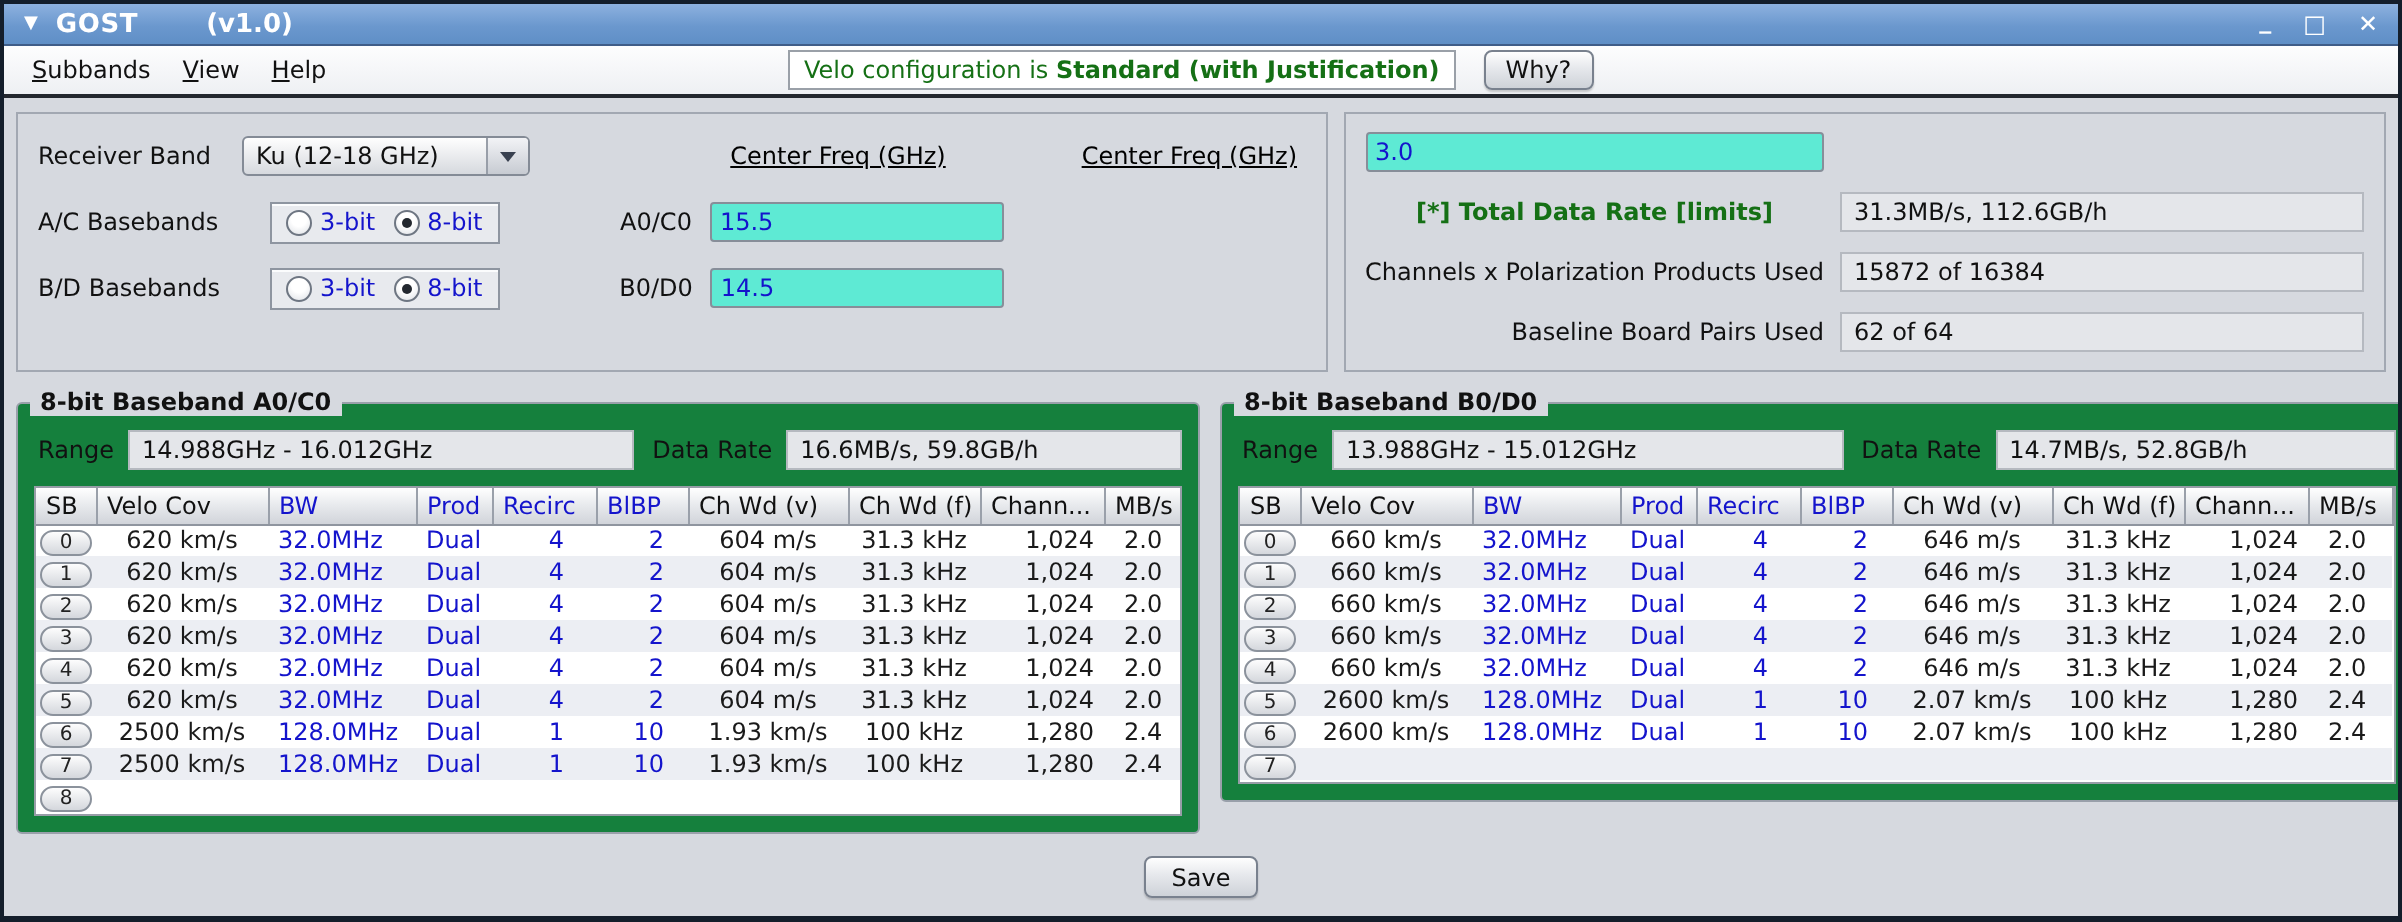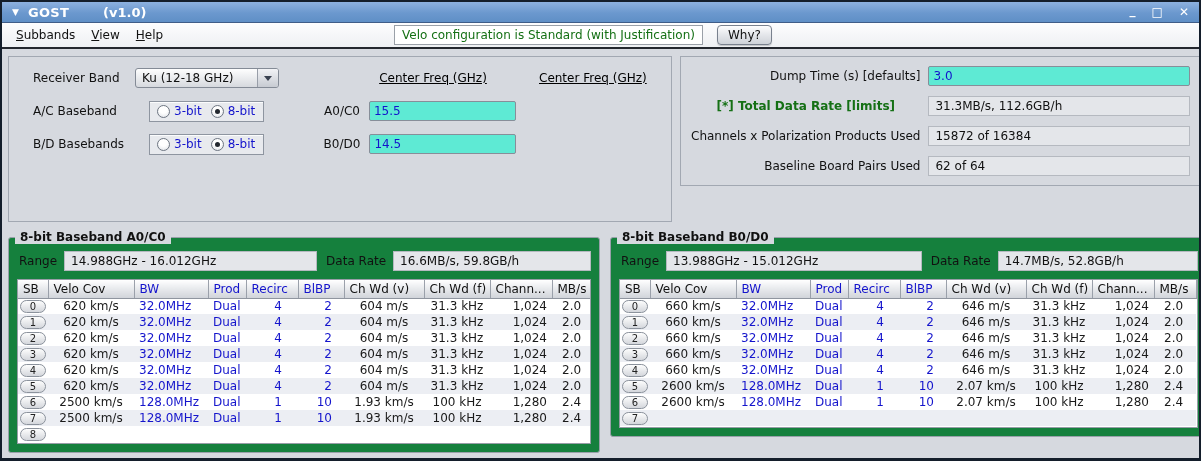--- a/index.html
+++ b/index.html
@@ -19,33 +19,33 @@
   .tb-btn.min { transform:translateY(-2px); }
 
   
   .menubar { height:26px; background:linear-gradient(#fdfdfe,#eef0f3);
              border-bottom:2px solid #23272e; display:flex; align-items:center;
              padding:0 6px; position:relative; }
   .menu-item { padding:2px 8px; font-size:12px; color:#111; }
   .mb-center { position:absolute; left:392px; top:2px; display:flex; align-items:center; gap:14px; }
   .config-box { height:20px; line-height:18px; background:#fff; border:1px solid #9aa0a8;
                 padding:0 7px; font-size:12px; color:#157015; white-space:nowrap; }
-  .config-box b { font-weight:normal; }
+  .config-box b { font-weight:bold; }
   .btn { height:20px; padding:0 10px; border:1px solid #79818e; border-radius:4px;
          background:linear-gradient(#fefefe,#e6e8ec 45%,#ced2d8); font-size:12px; color:#111;
          font-family:inherit; box-shadow:0 1px 1px rgba(0,0,0,.18); }
 
   
   .content { height:409px; padding:7px 6px; background:#d6d9df; }
   .toprow { display:flex; gap:8px; margin-bottom:8px; }
   .panel { border:1px solid #a2a8b2; background:#d6d9df; }
   .lbl { font-size:12px; color:#111; white-space:nowrap; }
 
   
-  .settings { width:664px; height:166px; padding:8px 24px; }
+  .settings { width:664px; height:130px; padding:8px 10px; }
   .s-row { display:grid; grid-template-columns:102px 152px 252px 1fr; align-items:center;
            height:26px; margin-bottom:7px; }
   .cf-h { font-size:12px; text-decoration:underline; justify-self:center; white-space:nowrap; }
   .cf-h.cf1 { margin-left:40px; }
   .cf-h.cf2 { justify-self:end; margin-right:4px; }
   .combo { width:144px; height:20px; border:1px solid #848b96; border-radius:3px;
            background:linear-gradient(#fefefe,#d6d9de); display:flex; align-items:center; }
   .combo-text { flex:1; padding-left:6px; font-size:12px; color:#111; white-space:nowrap; }
   .combo-btn { width:21px; align-self:stretch; border-left:1px solid #989ea8;
                display:flex; align-items:center; justify-content:center;
@@ -157,21 +157,21 @@
           <div class="combo">
             <span class="combo-text">Ku (12-18 GHz)</span>
             <span class="combo-btn">
                 <span class="arr"></span>
               </span>
           </div>
           <span class="cf-h cf1">Center Freq (GHz)</span>
           <span class="cf-h cf2">Center Freq (GHz)</span>
         </div>
         <div class="s-row">
-          <span class="lbl">A/C Baseband</span>
+          <span class="lbl">A/C Basebands</span>
           <div class="radiobox">
             <span class="radio"></span>
             <span class="radio-lbl">3-bit</span>
             <span class="radio checked"></span>
             <span class="radio-lbl">8-bit</span>
           </div>
           <div class="freq-cell">
             <span class="lbl">A0/C0</span>
             <input class="field f-freq" value="15.5" style="">
           </div>
@@ -188,21 +188,20 @@
           <div class="freq-cell">
             <span class="lbl">B0/D0</span>
             <input class="field f-freq" value="14.5" style="">
           </div>
           <span></span>
         </div>
       </div>
 
       <div class="panel summary">
         <div class="sum-row">
-          <span class="sum-lbl">Dump Time (s) [defaults]</span>
           <input class="field" value="3.0" style="">
         </div>
         <div class="sum-row">
           <span class="sum-lbl green">[*] Total Data Rate [limits]</span>
           <div class="ro-field">31.3MB/s, 112.6GB/h</div>
         </div>
         <div class="sum-row">
           <span class="sum-lbl">Channels x Polarization Products Used</span>
           <div class="ro-field">15872 of 16384</div>
         </div>

